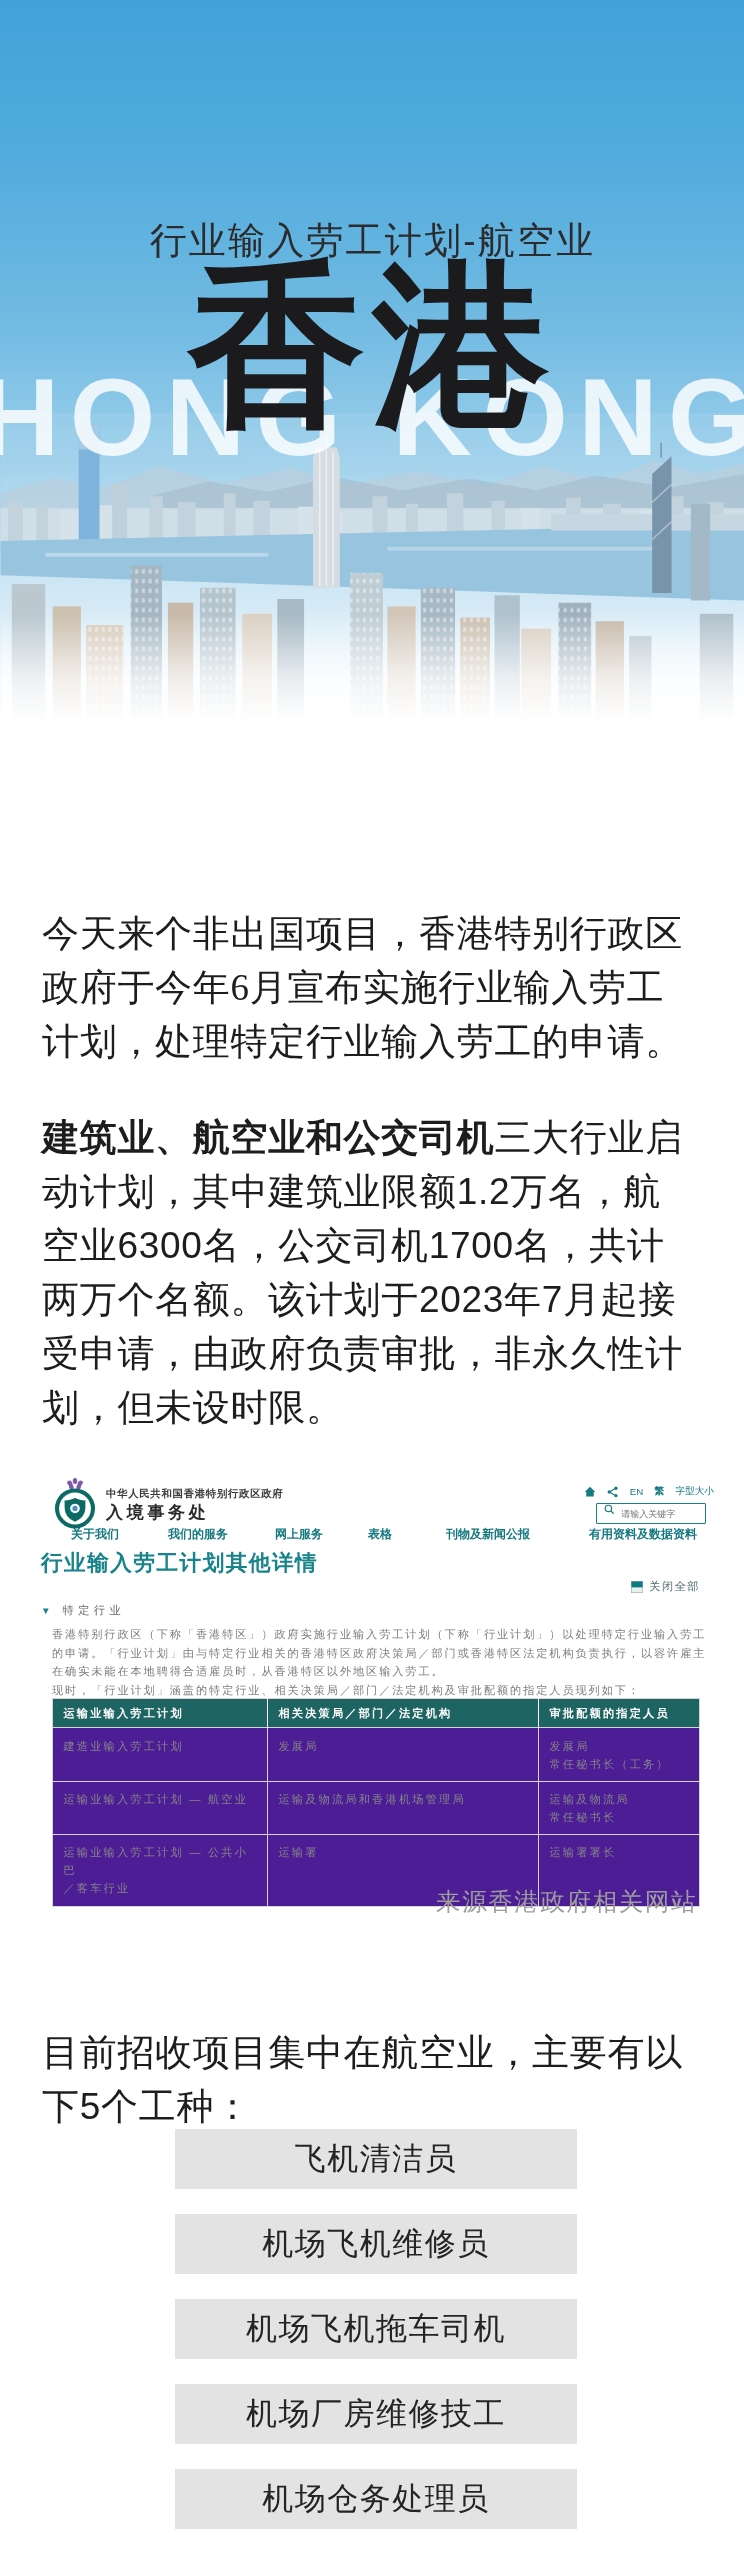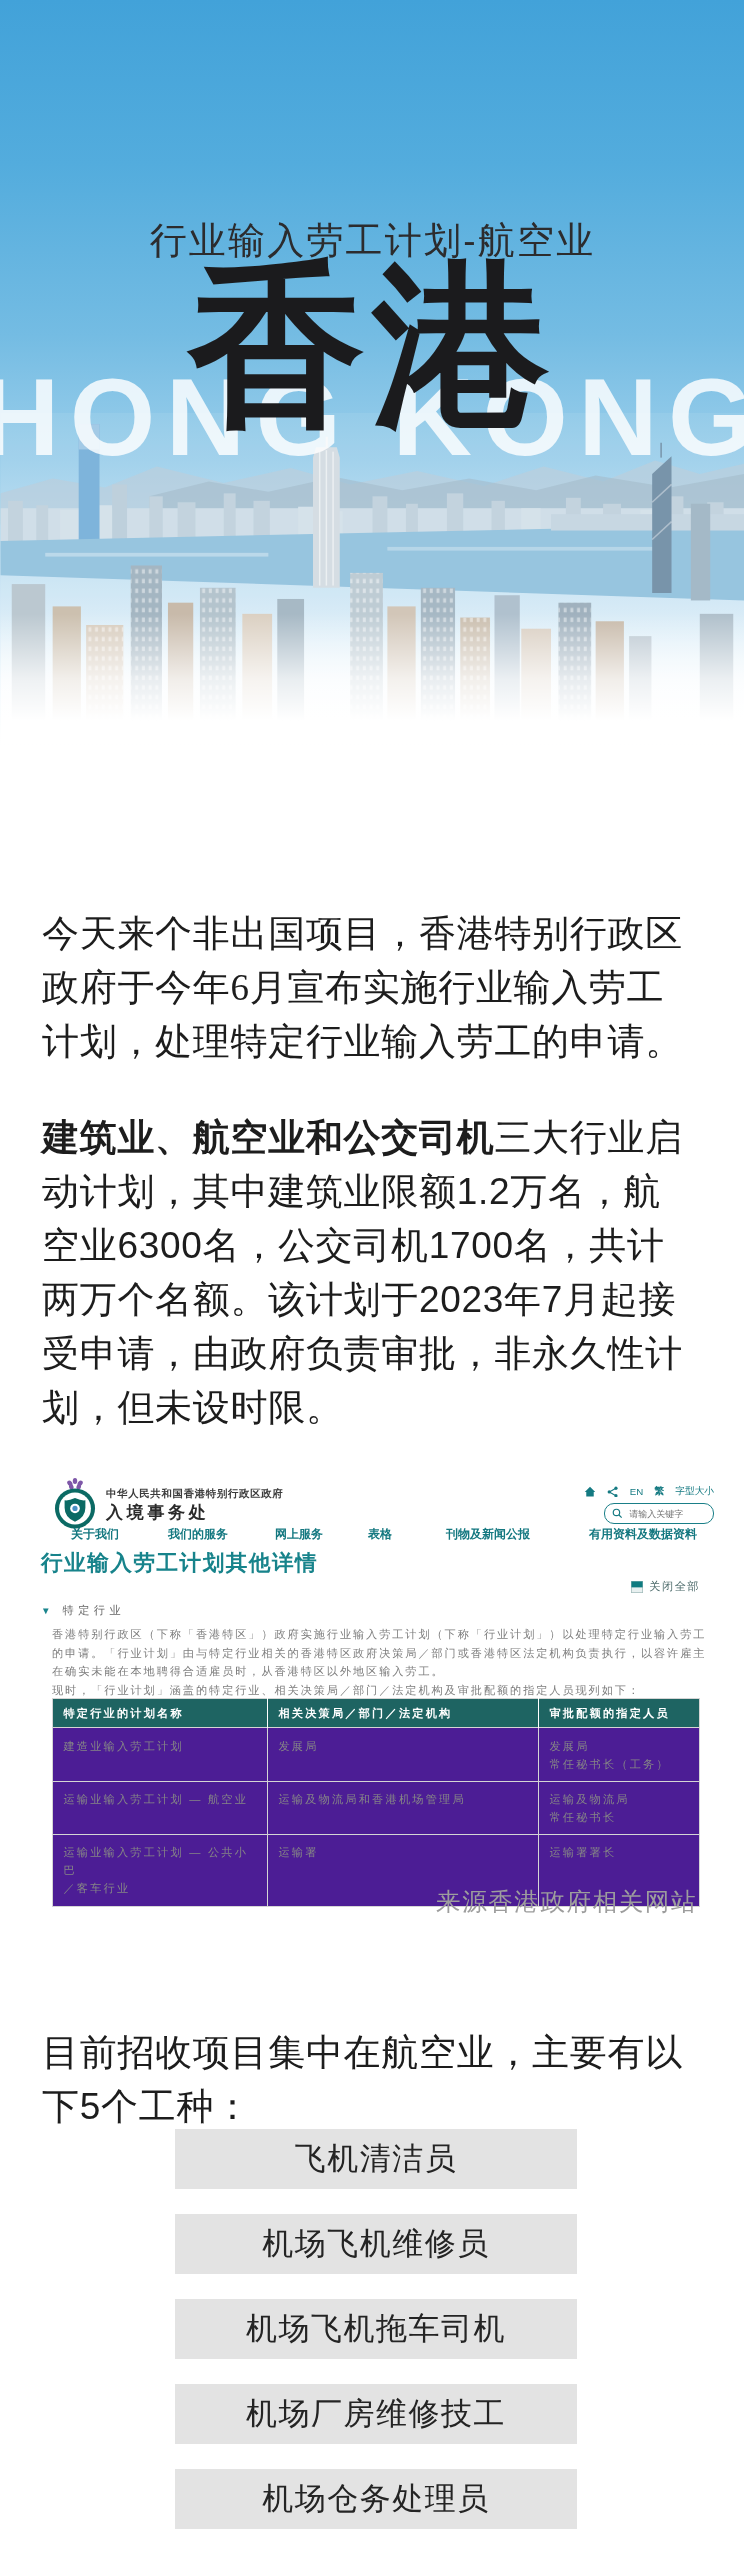--- a/index.html
+++ b/index.html
@@ -22,22 +22,22 @@
   .para{left:42px;width:667px;font-size:37px;line-height:54px;color:#1d1d1d;white-space:pre-line;
         letter-spacing:0.7px;}
   .para b{font-weight:800;}
 
   
   #websnap{left:0;top:1460px;width:745px;height:428px;background:#fff;}
   .ws-gov1{left:106px;top:27px;font-size:10.4px;font-weight:700;color:#3a3a3a;letter-spacing:0.7px;}
   .ws-gov2{left:106px;top:41px;font-size:17px;font-weight:700;color:#2b2b2b;letter-spacing:3.7px;}
   .ws-utils{right:31px;top:24.6px;display:flex;align-items:center;gap:11.2px;color:#157a82;font-size:9.7px;}
   .ws-utils .t{cursor:pointer;}
-  .ws-search{left:596px;top:43px;width:110px;height:21px;border:1.1px solid #1a7f88;border-radius:10px;
-        display:flex;align-items:center;padding:0 7.4px;box-sizing:border-box;background:#fff;margin-left:8px;}
+  .ws-search{left:596px;top:43px;width:110px;height:21px;border:1.1px solid #1a7f88;border-radius:1px;
+        display:flex;padding:0 7.4px;box-sizing:border-box;background:#fff;}
   .ws-search input{border:none;outline:none;width:74px;font-size:9px;color:#777;margin-left:4.5px;
         font-family:inherit;background:transparent;}
   .ws-nav{left:0px;top:66px;width:745px;height:19.4px;}
   .ws-nav span{position:absolute;font-size:12px;font-weight:700;color:#147880;white-space:nowrap;cursor:pointer;}
   .ws-title{left:41px;top:88px;font-size:21.6px;font-weight:700;color:#17838b;letter-spacing:1.5px;}
   .ws-close{right:45px;top:119px;display:flex;align-items:center;gap:6px;font-size:11.2px;color:#4d6b6b;letter-spacing:1.5px;cursor:pointer;}
   .ws-exp{left:41px;top:143px;display:flex;align-items:center;gap:7.4px;font-size:11.2px;color:#666;letter-spacing:4.5px;}
   .ws-exp .tri{color:#1a858d;font-size:9.7px;}
   .ws-body{left:52px;width:656px;font-size:11.2px;line-height:18.6px;color:#7d7d7d;letter-spacing:1.9px;white-space:pre-line;}
   #ws-table{left:52px;top:238px;width:647px;border-collapse:collapse;table-layout:fixed;}
@@ -251,21 +251,21 @@
     <div class="ws-body abs" style="top:221px;">现时，「行业计划」涵盖的特定行业、相关决策局／部门／法定机构及审批配额的指定人员现列如下：</div>
 
     <table id="ws-table" class="abs">
       <colgroup>
           <col style="width:215px">
           <col style="width:271px">
           <col style="width:161px">
         </colgroup>
       <thead>
         <tr>
-          <th>特定行业的计划名称</th>
+          <th>运输业输入劳工计划</th>
           <th>相关决策局／部门／法定机构</th>
           <th>审批配额的指定人员</th>
         </tr>
       </thead>
       <tbody>
         <tr style="height:52px;">
           <td>建造业输入劳工计划</td>
           <td>发展局</td>
           <td>发展局
 常任秘书长（工务）</td>

